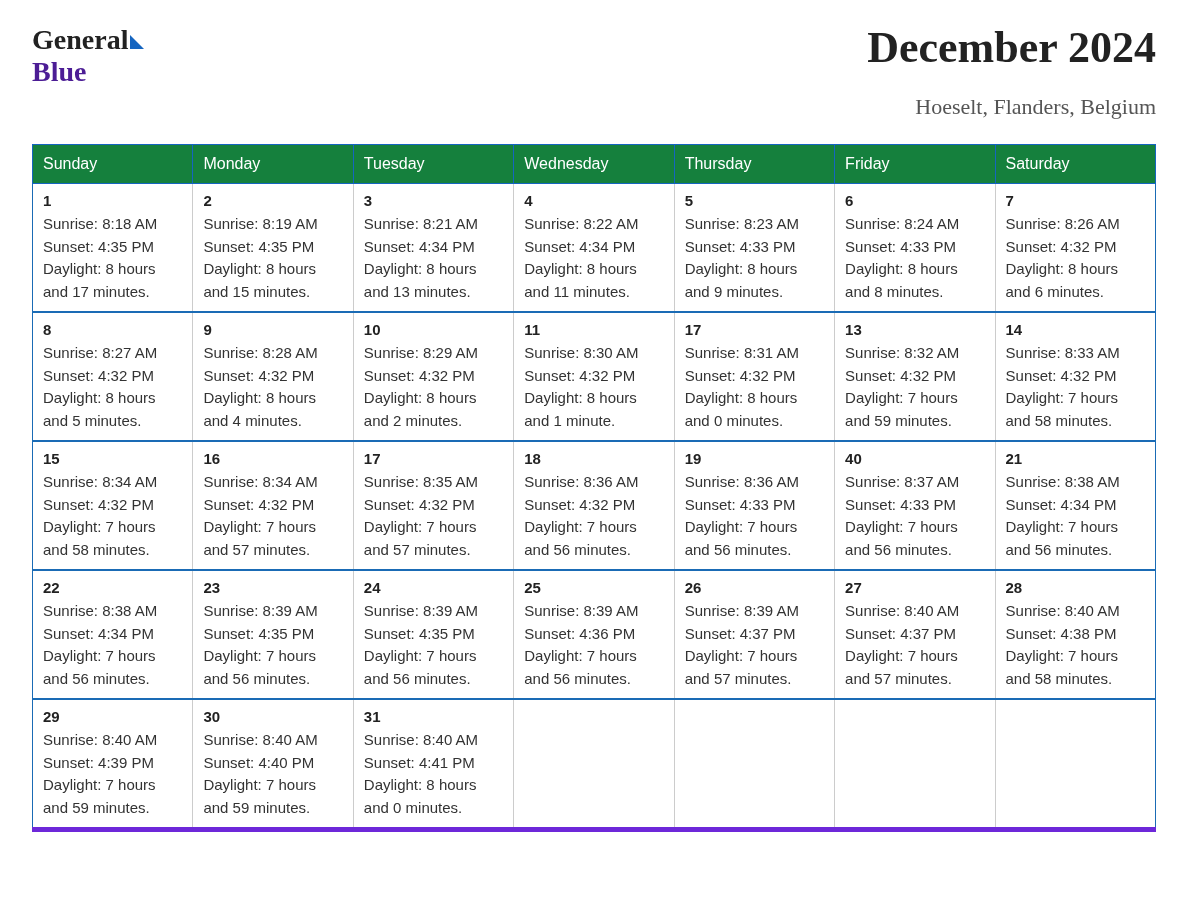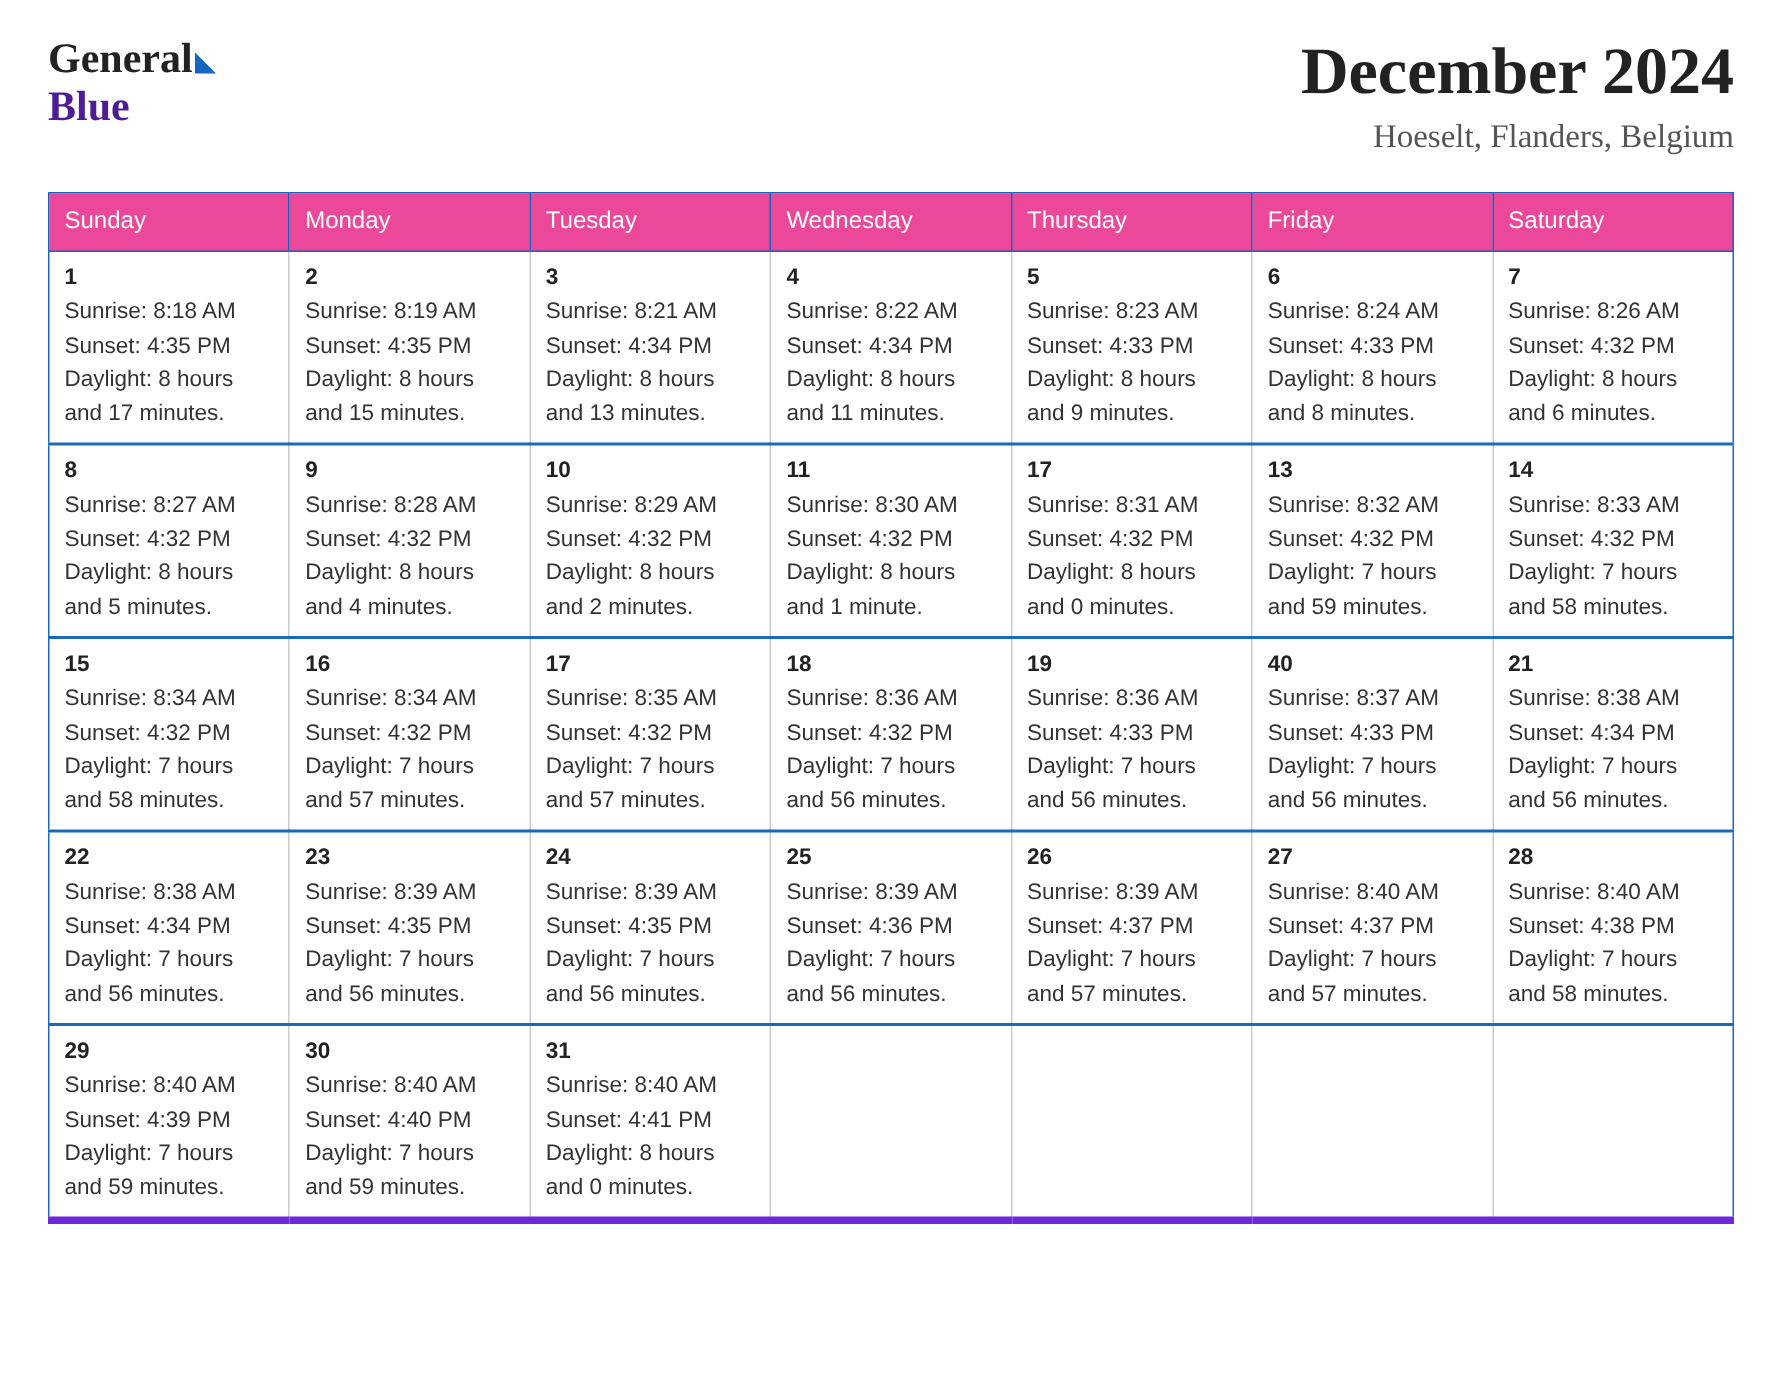--- a/index.html
+++ b/index.html
@@ -55,29 +55,29 @@
       font-size: 44px;
       font-weight: bold;
       color: #222;
       font-family: Georgia, serif;
       line-height: 1.1;
     }
     .location-title {
       font-size: 22px;
       color: #555;
       font-family: Georgia, serif;
-      margin-top: 6px;
+      margin-top: 22px;
     }
     table {
       width: 100%;
       border-collapse: collapse;
       table-layout: fixed;
     }
     thead tr {
-      background-color: #ec4899;
+      background-color: #15803d;
     }
     thead th {
       color: #fff;
       font-size: 16px;
       font-weight: normal;
       padding: 10px 10px;
       border: 1px solid #1565c0;
       text-align: left;
     }
     tbody tr {

